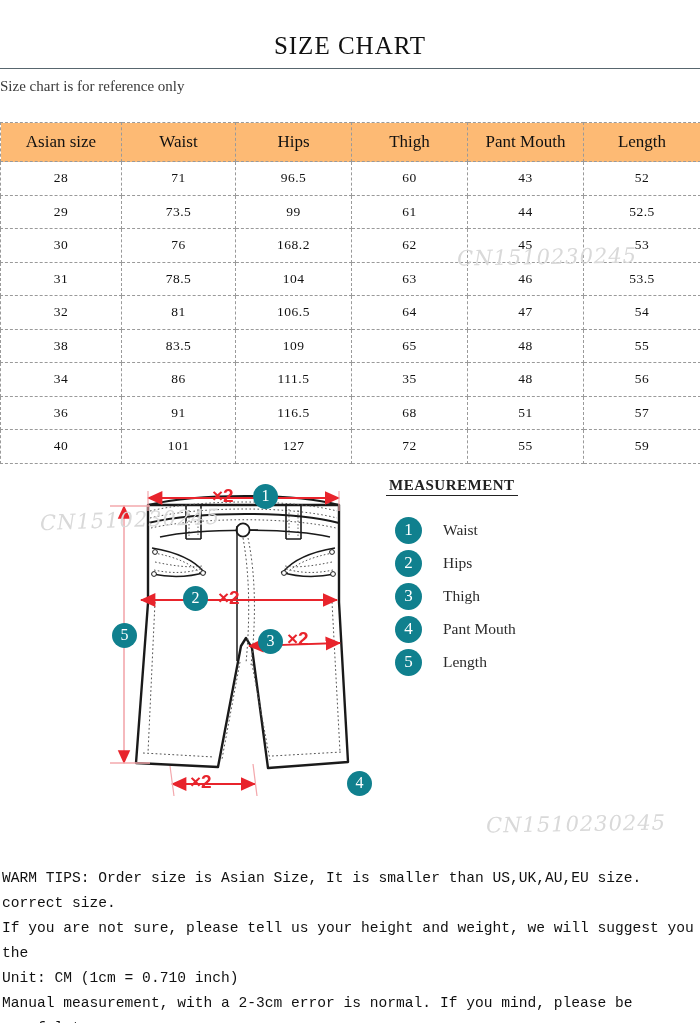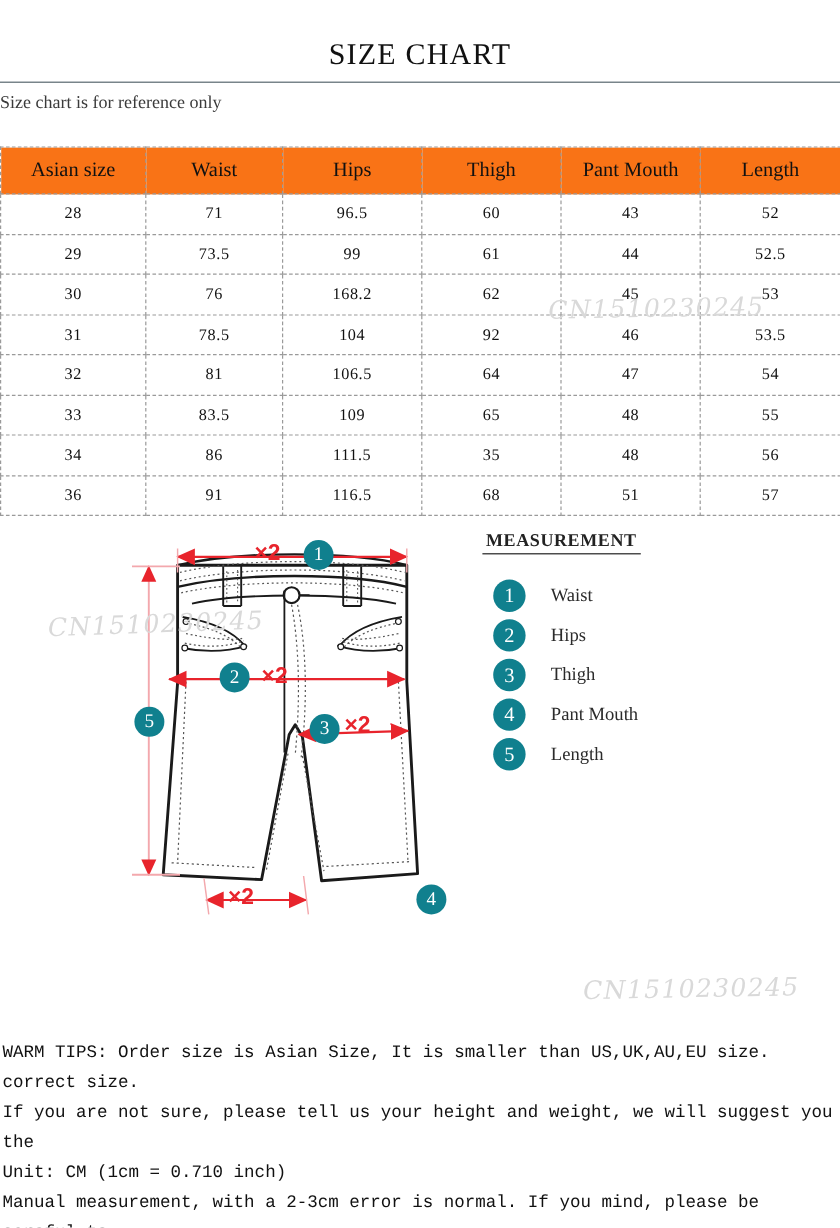--- a/index.html
+++ b/index.html
@@ -42,21 +42,21 @@
     width:700px;
     table-layout:fixed;
   }
   table.size-table th, table.size-table td{
     border:1px dashed #9a9a9a;
     text-align:center;
     font-family:"Liberation Serif", serif;
     color:#111;
   }
   table.size-table th{
-    background:#f97316;
+    background:#fdba74;
     font-weight:normal;
     font-size:17px;
     height:38px;
     line-height:38px;
     padding:0;
   }
   table.size-table td{
     font-size:13.5px;
     height:32.5px;
     line-height:32.5px;
@@ -74,21 +74,21 @@
   .diagram{
     position:relative;
     width:700px;height:362px;
     margin-top:2px;
   }
   .diag-svg{position:absolute;left:0;top:0;}
 
   
   .legend{
     position:absolute;
-    left:396px;top:10px;
+    left:380px;top:10px;
     width:290px;
   }
   .legend-title{
     font-family:"Liberation Serif", serif;
     font-size:15px;
     font-weight:bold;
     color:#222;
     border-bottom:1.5px solid #222;
     display:inline-block;
     padding:0 3px 1px 3px;
@@ -198,34 +198,34 @@
             <td>76</td>
             <td>168.2</td>
             <td>62</td>
             <td>45</td>
             <td>53</td>
           </tr>
           <tr>
             <td>31</td>
             <td>78.5</td>
             <td>104</td>
-            <td>92</td>
+            <td>63</td>
             <td>46</td>
             <td>53.5</td>
           </tr>
           <tr>
             <td>32</td>
             <td>81</td>
             <td>106.5</td>
             <td>64</td>
             <td>47</td>
             <td>54</td>
           </tr>
           <tr>
-            <td>33</td>
+            <td>38</td>
             <td>83.5</td>
             <td>109</td>
             <td>65</td>
             <td>48</td>
             <td>55</td>
           </tr>
           <tr>
             <td>34</td>
             <td>86</td>
             <td>111.5</td>
@@ -233,20 +233,28 @@
             <td>48</td>
             <td>56</td>
           </tr>
           <tr>
             <td>36</td>
             <td>91</td>
             <td>116.5</td>
             <td>68</td>
             <td>51</td>
             <td>57</td>
+          </tr>
+          <tr>
+            <td>40</td>
+            <td>101</td>
+            <td>127</td>
+            <td>72</td>
+            <td>55</td>
+            <td>59</td>
           </tr>
         </tbody>
     </table>
   </div>
 
   <div class="diagram">
 
     <svg class="diag-svg" width="700" height="362" viewBox="0 0 700 362">
       <defs>
         <marker id="ar" markerWidth="9" markerHeight="9" refX="8" refY="4.5" orient="auto">

